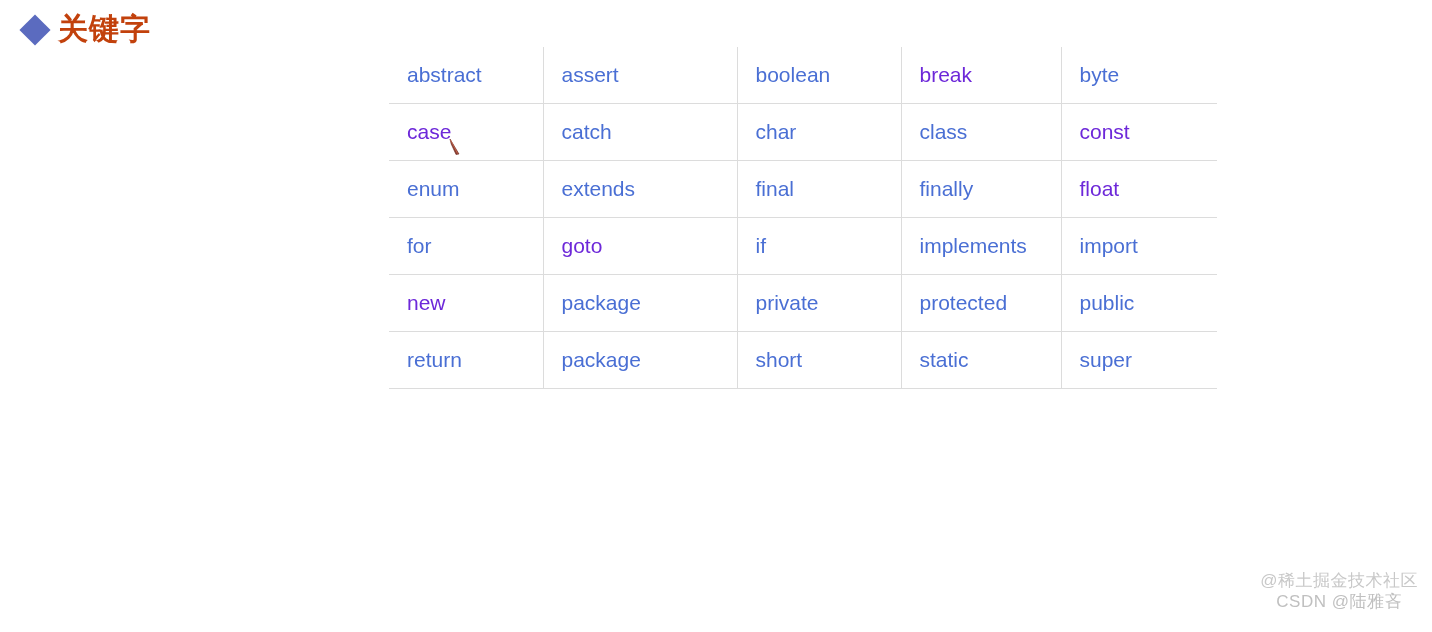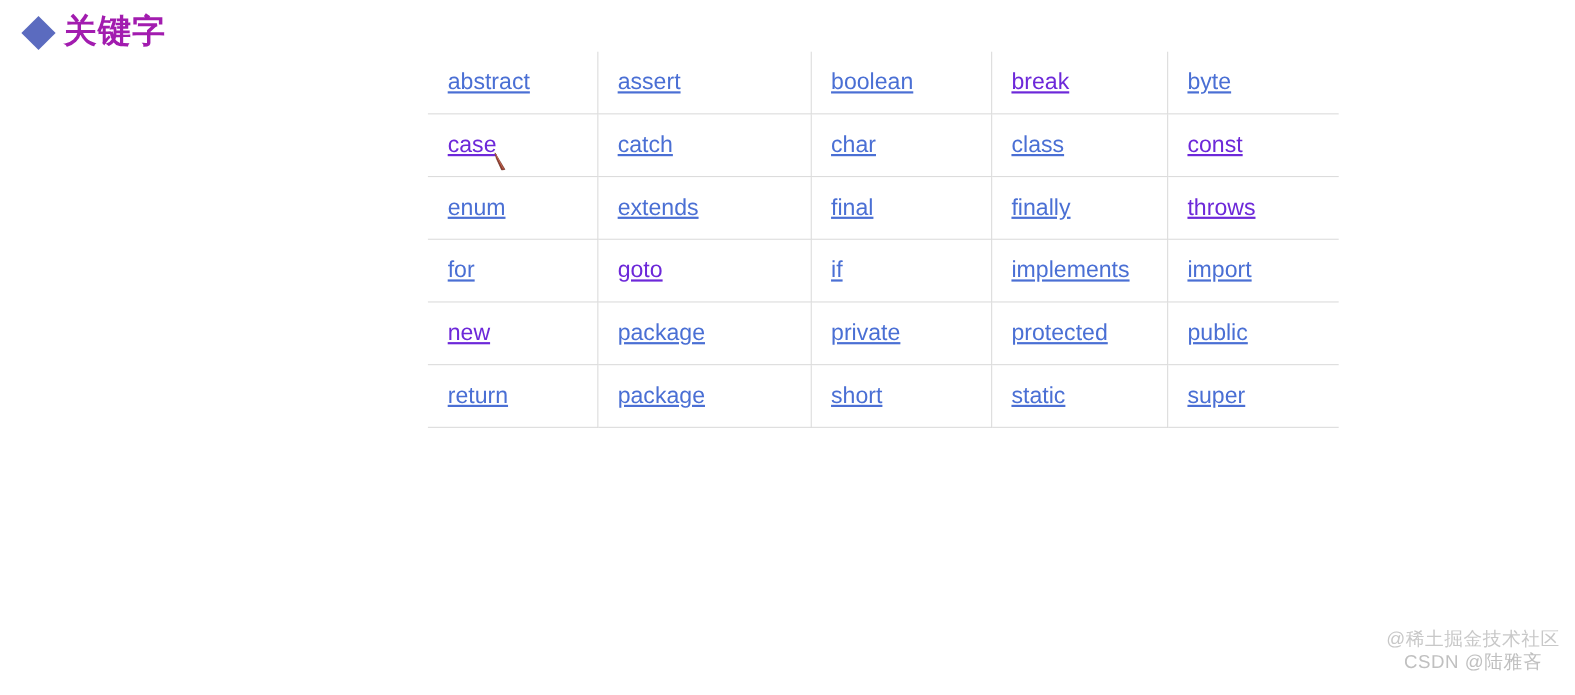--- a/index.html
+++ b/index.html
@@ -27,21 +27,21 @@
   #title-bullet {
     width: 22px;
     height: 22px;
     background: #5b6bbf;
     transform: rotate(45deg);
     flex: none;
   }
   #title-text {
     font-size: 30px;
     font-weight: bold;
-    color: #a21caf;
+    color: #c2410c;
     letter-spacing: 1px;
     line-height: 1;
     padding-bottom: 2px;
   }
 
   
   #keyword-table {
     position: absolute;
     left: 389px;
     top: 47px;
@@ -51,21 +51,20 @@
   }
   #keyword-table td {
     height: 56px;
     border-bottom: 1px solid #dcdcdc;
     border-right: 1px solid #dcdcdc;
     padding: 0 0 0 18px;
     font-size: 21px;
     color: #4a6fd4;
     vertical-align: middle;
     white-space: nowrap;
-    text-decoration: underline;
   }
   #keyword-table tr td:last-child {
     border-right: none;
   }
   #keyword-table td.dark {
     color: #6d28d9;
   }
   #keyword-table col.c0 { width: 154px; }
   #keyword-table col.c1 { width: 194px; }
   #keyword-table col.c2 { width: 164px; }
@@ -127,21 +126,21 @@
       <td>catch</td>
       <td>char</td>
       <td>class</td>
       <td class="dark">const</td>
     </tr>
     <tr>
       <td>enum</td>
       <td>extends</td>
       <td>final</td>
       <td>finally</td>
-      <td class="dark">throws</td>
+      <td class="dark">float</td>
     </tr>
     <tr>
       <td>for</td>
       <td class="dark">goto</td>
       <td>if</td>
       <td>implements</td>
       <td>import</td>
     </tr>
     <tr>
       <td class="dark">new</td>

